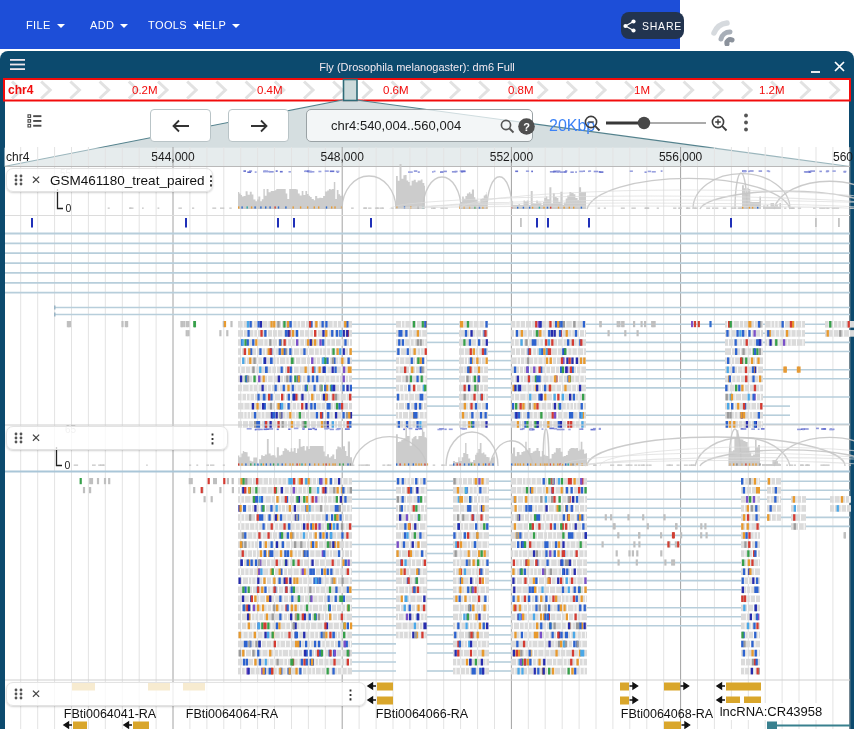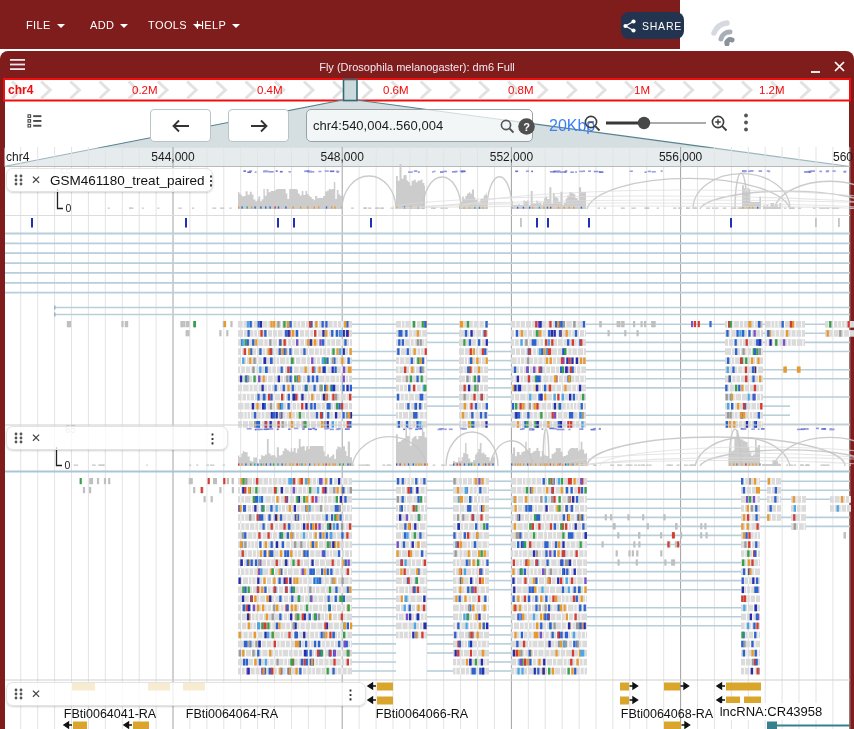--- a/index.html
+++ b/index.html
@@ -1,25 +1,25 @@
 <!DOCTYPE html>
 <html><head><meta charset="utf-8"><style>
 *{margin:0;padding:0;box-sizing:border-box}
 body{width:854px;height:729px;font-family:"Liberation Sans",sans-serif;background:#fff;overflow:hidden;position:relative}
-.navbar{position:absolute;left:0;top:0;width:680px;height:49px;background:#7f1d1d}
+.navbar{position:absolute;left:0;top:0;width:680px;height:49px;background:#1d4ed8}
 .menu{position:absolute;top:19px;color:#fff;font-size:11px;font-weight:400;letter-spacing:.4px}
 .caret{display:inline-block;width:0;height:0;border-left:4px solid transparent;border-right:4px solid transparent;border-top:4.5px solid #fff;margin-left:6px;vertical-align:middle}
 .ntitle{position:absolute;left:283px;top:19px;color:#fff;font-size:11.7px;white-space:nowrap}
 .share{position:absolute;left:621px;top:12px;width:63px;height:27px;background:#22344f;border-radius:8px;color:#fff;font-size:10.5px;letter-spacing:.8px;display:flex;align-items:center;justify-content:center;gap:6px}
-.viewwrap{position:absolute;left:0;top:51px;width:854px;height:678px;background:#7f1d1d;border-radius:8px 8px 0 0}
+.viewwrap{position:absolute;left:0;top:51px;width:854px;height:678px;background:#0c4a6e;border-radius:8px 8px 0 0}
 .vtitle{position:absolute;left:0;top:9.5px;width:834px;text-align:center;color:#f3e9f0;font-size:11px}
 .content{position:absolute;left:5px;top:27px;width:844px;height:651px;background:#fff}
 .canvas{position:absolute;left:0;top:0;width:854px;height:729px;pointer-events:none}
 .btn{position:absolute;width:61px;height:33px;background:#fff;border:1px solid #b9c4c7;border-radius:4px;display:flex;align-items:center;justify-content:center}
-.sbox{position:absolute;left:306px;top:109px;width:227px;height:33px;background:rgba(255,255,255,.72);border:1px solid #9aa2a5;border-radius:5px;display:flex;align-items:center;color:#1c1c1c;font-size:13px;padding-left:6px}
+.sbox{position:absolute;left:306px;top:109px;width:227px;height:33px;background:rgba(255,255,255,.72);border:1px solid #9aa2a5;border-radius:5px;display:flex;align-items:center;color:#1c1c1c;font-size:13px;padding-left:24px}
 .hbox{position:absolute;height:24px;background:rgba(255,255,255,.78);border:1px solid #e3e3e3;border-radius:7px;box-shadow:0 1px 2px rgba(0,0,0,.18);display:flex;align-items:center;color:#111}
 .hbox svg.drag{flex:0 0 9px;margin-left:7px}
 .hbox .xx{color:#444;font-size:12px;margin-left:8px}
 .hbox .hlabel{margin-left:9px;white-space:nowrap}
 .hbox .vdots{margin-left:auto;margin-right:8px;color:#333;font-size:13px;font-weight:bold}
 .kbp{position:absolute;left:549px;top:116.5px;color:#3b82f6;font-size:16px}
 </style></head><body>
 <div class="navbar">
  <span class="menu" style="left:26px">FILE<span class="caret"></span></span>
  <span class="menu" style="left:90px">ADD<span class="caret"></span></span>

